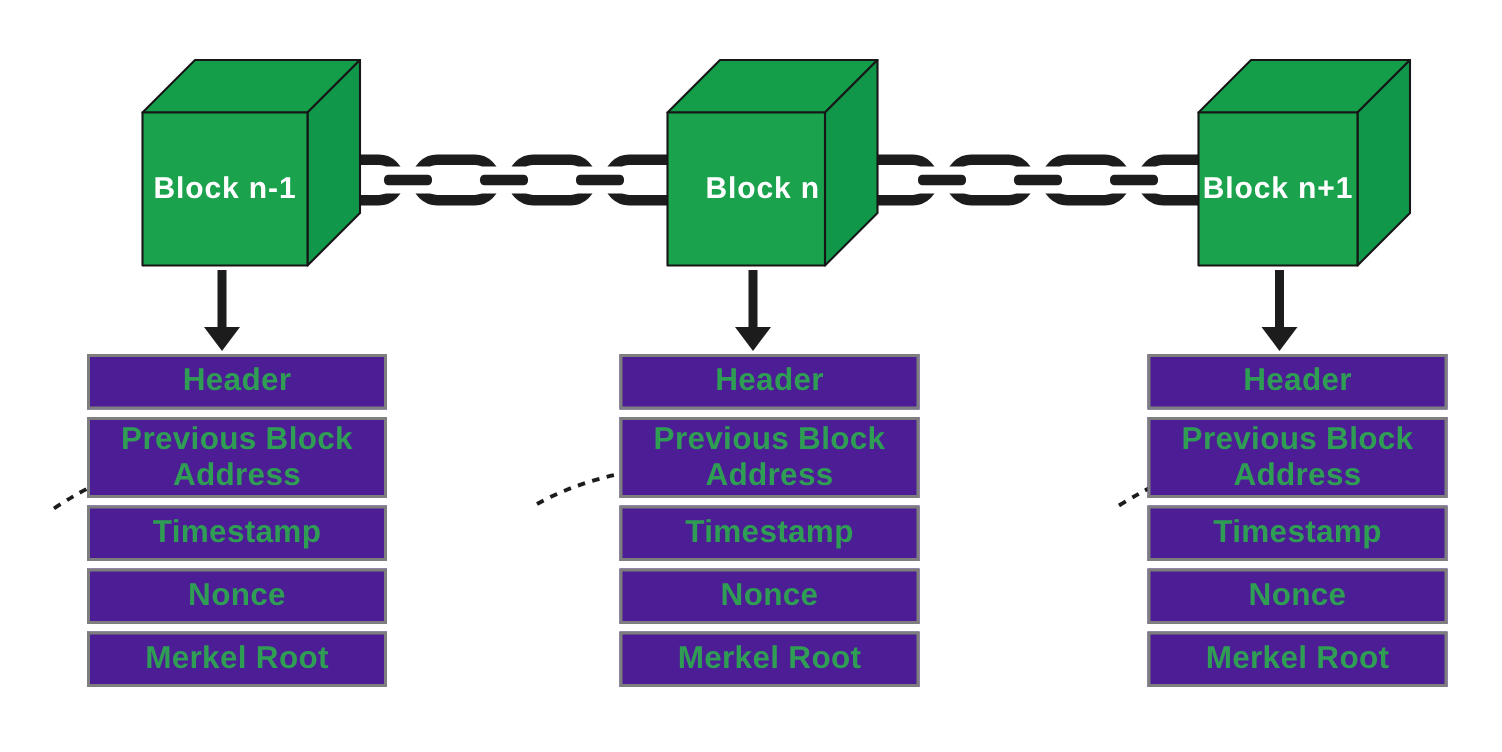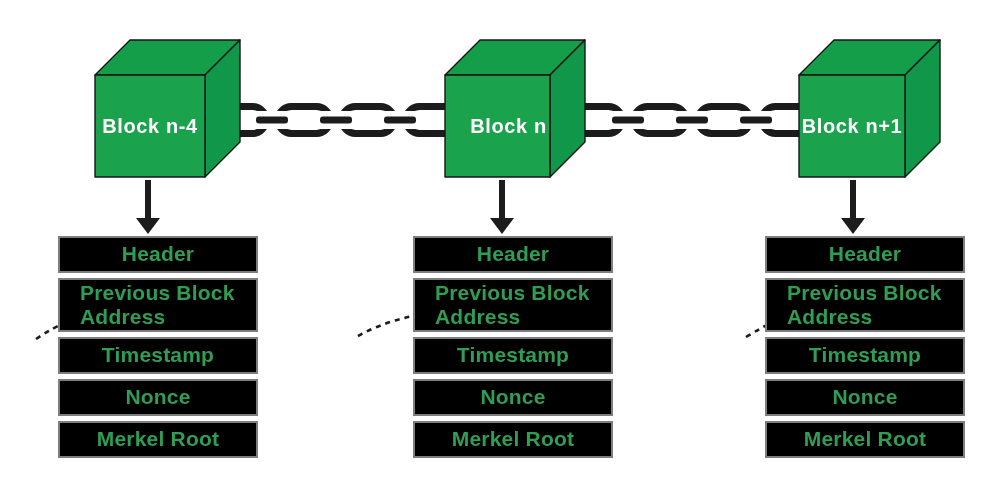--- a/index.html
+++ b/index.html
@@ -18,22 +18,23 @@
     white-space:nowrap;
   }
   .column{
     position:absolute;top:236px;width:200px;
     display:flex;flex-direction:column;gap:5px;
   }
   .cell{
     box-sizing:border-box;
     height:37px;width:100%;
     border:2px solid #7e7e7e;
-    background:#000000;
+    background:#4c1d95;
     display:flex;align-items:center;justify-content:center;
+    text-align:center;
     color:#2f9e54;font-size:21px;font-weight:700;letter-spacing:0.2px;
     line-height:1.15;
   }
   .cell.tall{height:54px;padding:0 20px;}
 </style>
 </head>
 <body>
 
 <div class="canvas">
 
@@ -103,21 +104,21 @@
     <g>
       <path d="M 358 336 Q 396 315 444 312" fill="none" stroke="#1c1c1c" stroke-width="2.6" stroke-dasharray="5 5"></path>
       <polygon points="443,306 456,311.5 443,317" fill="#1c1c1c"></polygon>
     </g>
     <g>
       <path d="M 746 337 Q 782 315 801 312" fill="none" stroke="#1c1c1c" stroke-width="2.6" stroke-dasharray="5 5"></path>
       <polygon points="800,306 813,311.5 800,317" fill="#1c1c1c"></polygon>
     </g>
   </svg>
 
-  <div class="cube-label" style="left:95px;top:75px;width:110px;height:102px;">Block n-4</div>
+  <div class="cube-label" style="left:95px;top:75px;width:110px;height:102px;">Block n-1</div>
   <div class="cube-label" style="left:445px;top:75px;width:127px;height:102px;">Block n</div>
   <div class="cube-label" style="left:799px;top:75px;width:106px;height:102px;">Block n+1</div>
 
   <div class="column" style="left:58px;">
     <div class="cell">Header</div>
     <div class="cell tall">Previous Block Address</div>
     <div class="cell">Timestamp</div>
     <div class="cell">Nonce</div>
     <div class="cell">Merkel Root</div>
   </div>

